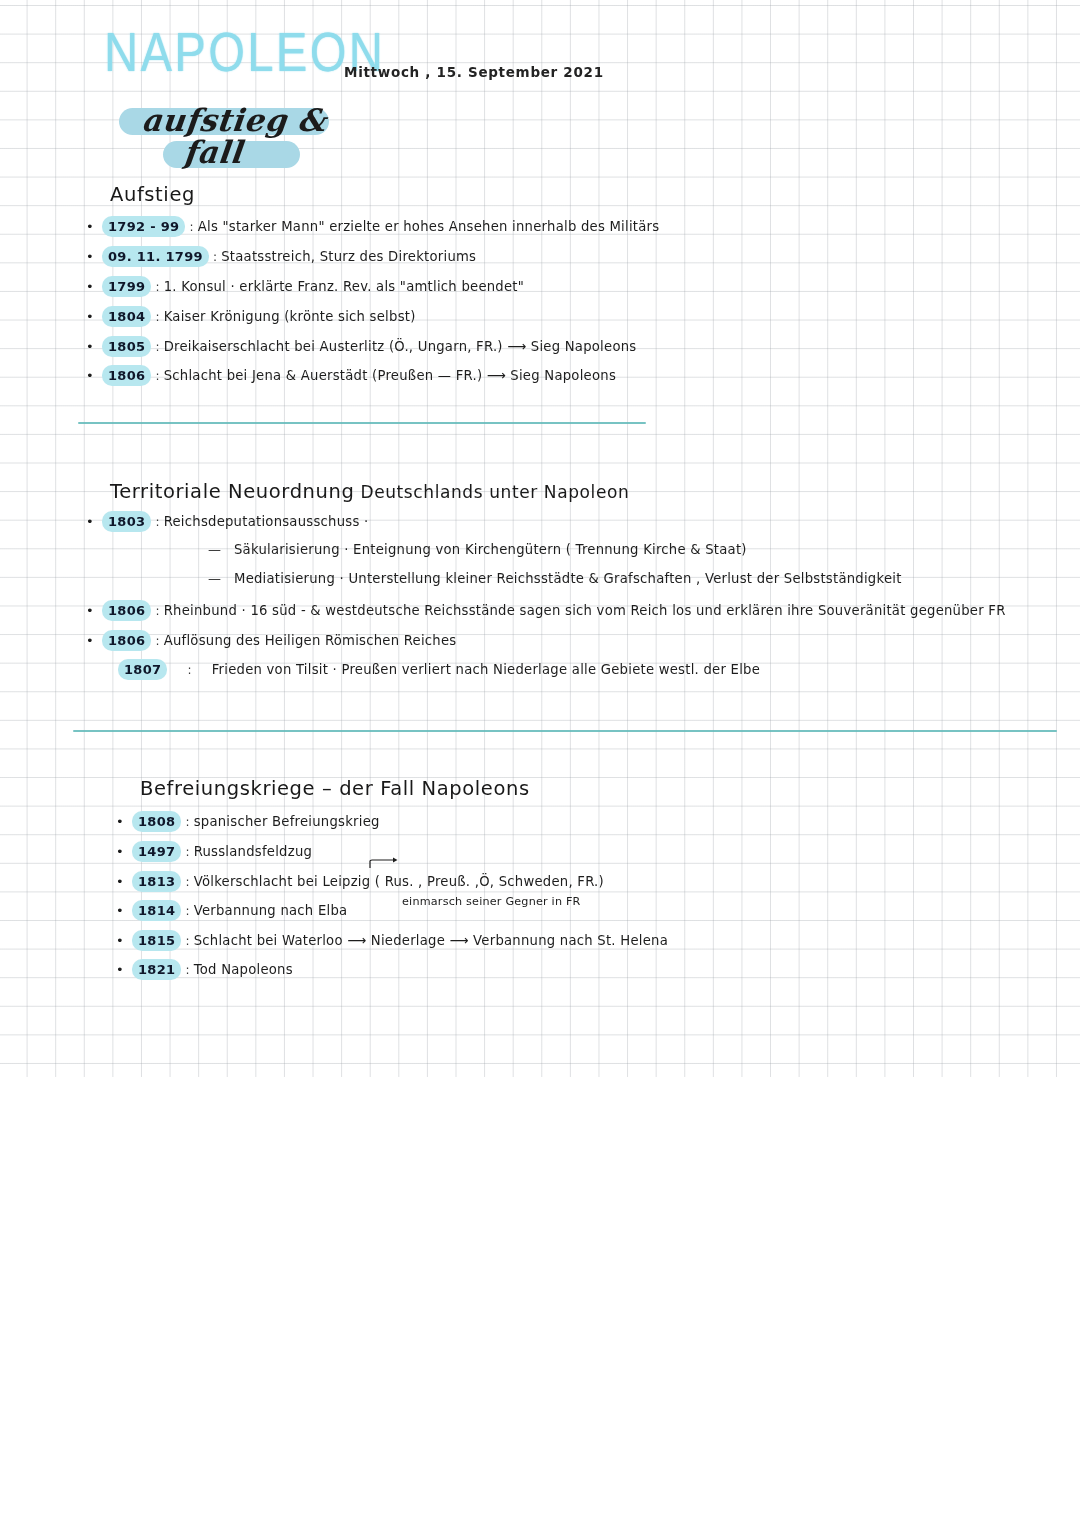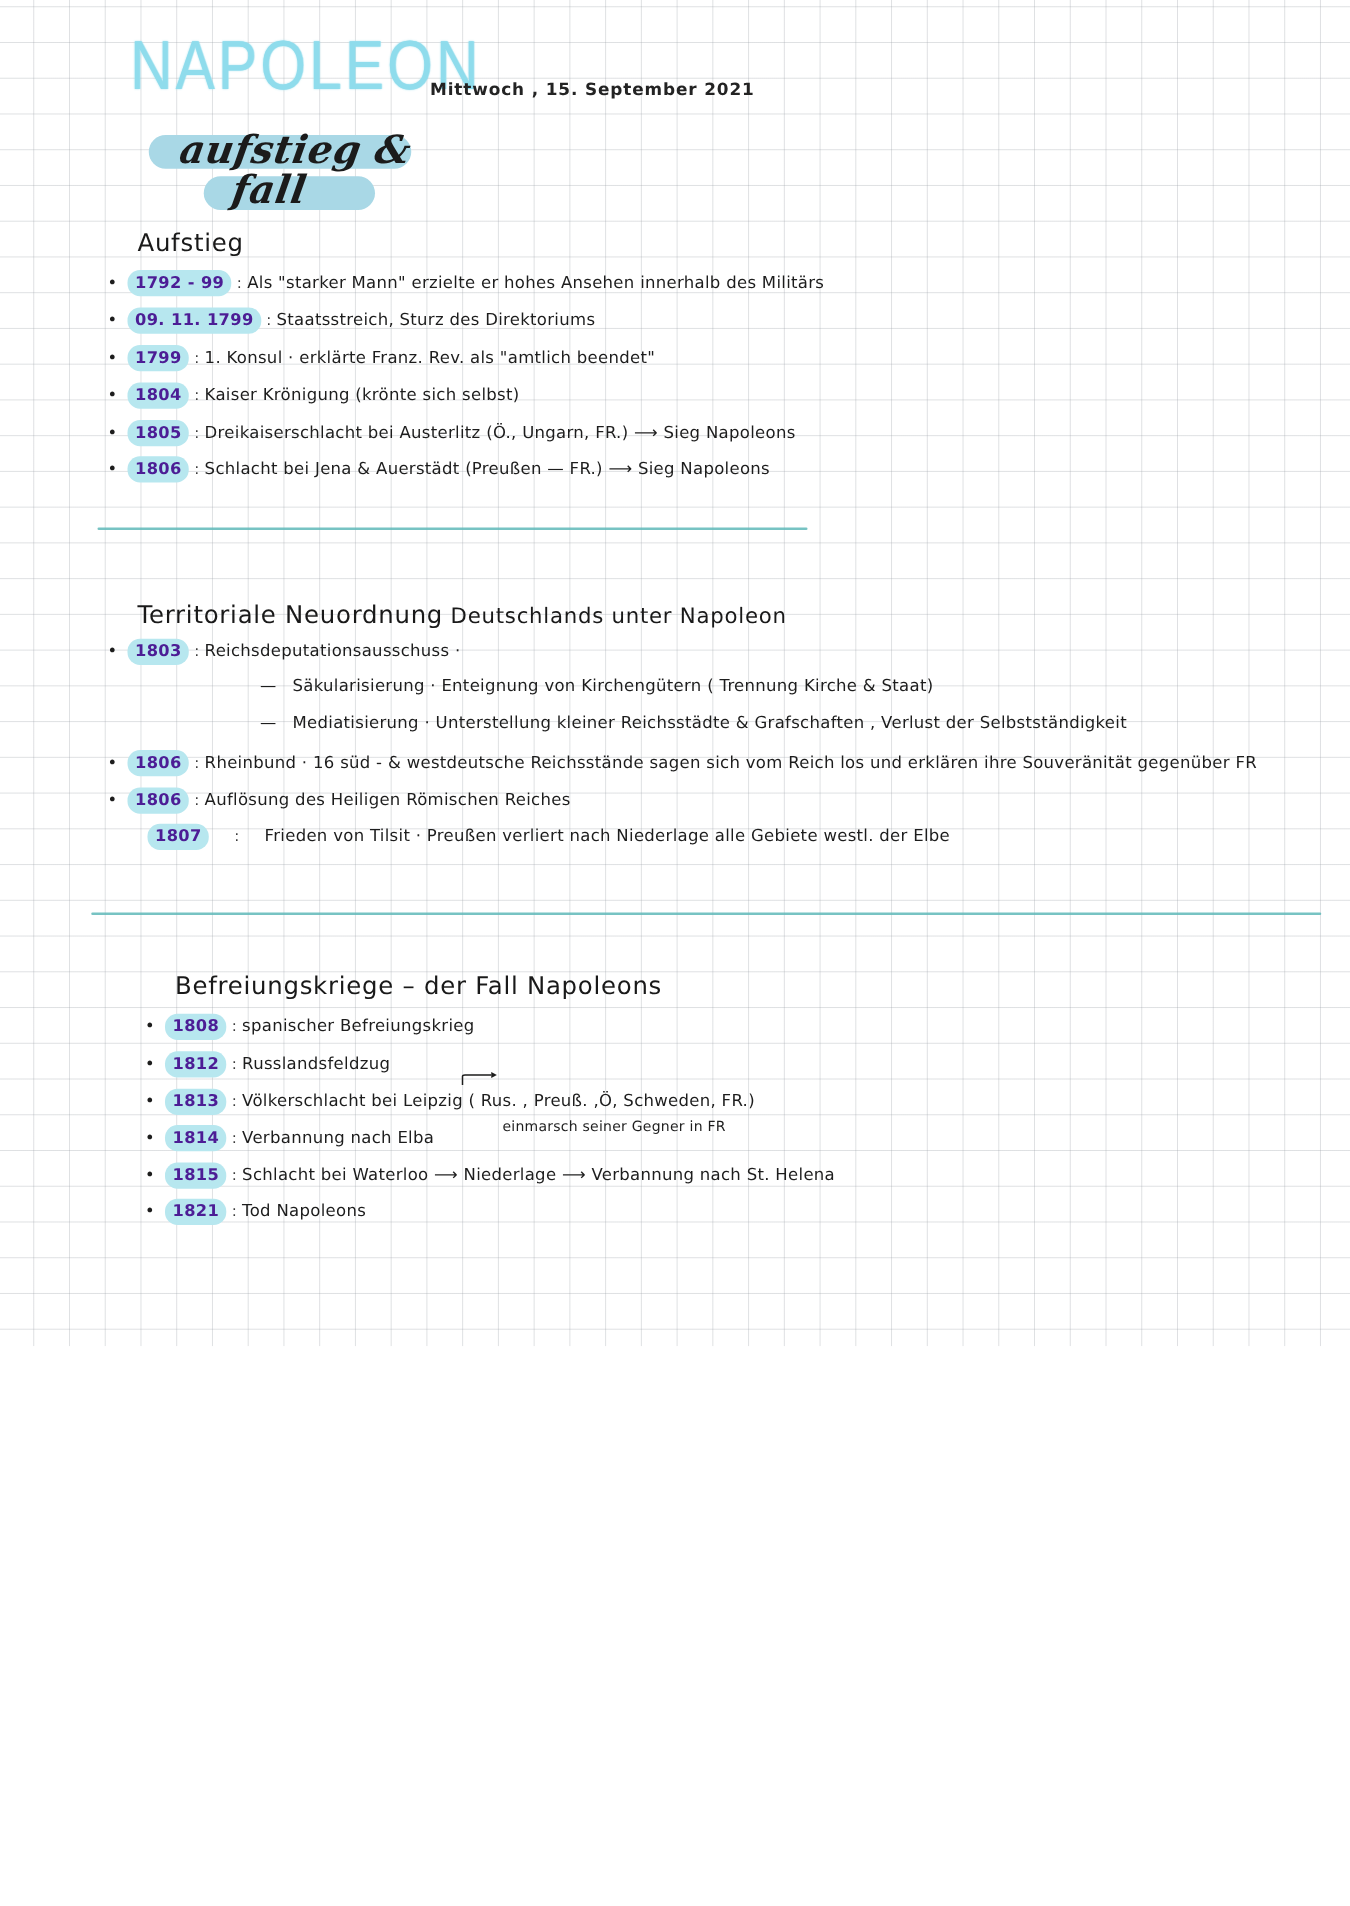--- a/index.html
+++ b/index.html
@@ -129,21 +129,21 @@
     color: #1d1d1d;
     font-size: 13px;
     flex: none;
   }
   .hl {
     background: #b7e7ef;
     border-radius: 10px;
     padding: 2.5px 6px 3px 6px;
     font-weight: 700;
     font-size: 13px;
-    color: #4c1d95;
+    color: #0f172a;
     letter-spacing: 0.3px;
     margin-right: 3px;
     flex: none;
   }
   .sep {
     display: inline-block;
     margin: 0 4px 0 1px;
     color: #3a3a3a;
     font-size: 12px;
     flex: none;
@@ -291,21 +291,21 @@
 
   <div class="row" style="left:116px; top:811px;">
     <span class="bullet">•</span>
     <span class="hl">1808</span>
     <span class="sep">:</span>
     <span class="txt">spanischer Befreiungskrieg</span>
   </div>
 
   <div class="row" style="left:116px; top:841px;">
     <span class="bullet">•</span>
-    <span class="hl">1812</span>
+    <span class="hl">1497</span>
     <span class="sep">:</span>
     <span class="txt">Russlandsfeldzug</span>
   </div>
 
   <svg id="annot-hook" viewBox="0 0 32 12">
     <path d="M2 11 L2 4 Q2 3 4 3 L25 3" fill="none" stroke="#1d1d1d" stroke-width="1.2"></path>
     <path d="M25 0.6 L29.5 3 L25 5.4 Z" fill="#1d1d1d"></path>
   </svg>
   <div id="annot" style="left:402px; top:895px;">einmarsch seiner Gegner in FR</div>
 

